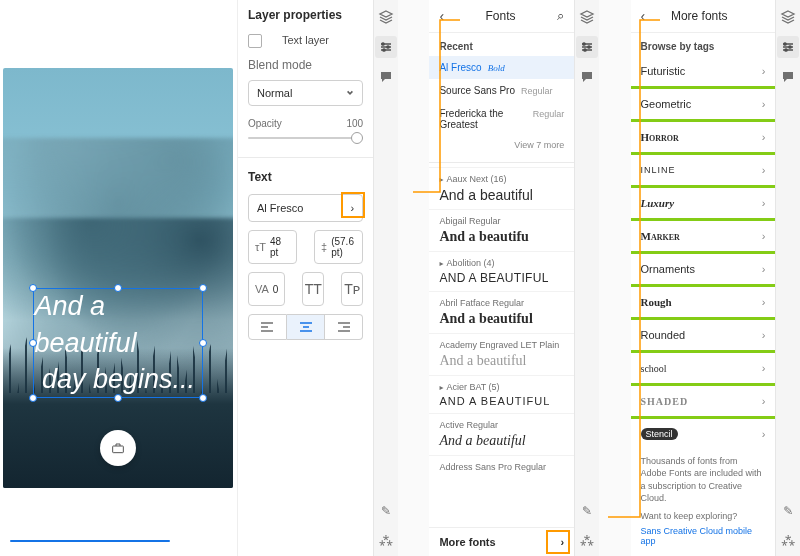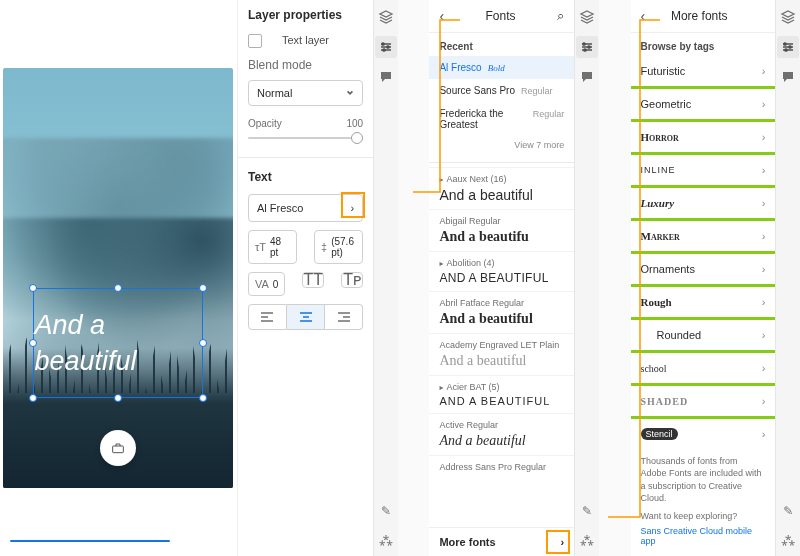--- a/index.html
+++ b/index.html
@@ -40,21 +40,21 @@
   .slider{position:relative;height:14px;margin:0 10px 8px}
   .track{position:absolute;top:6px;left:0;right:0;height:2px;background:#cfcfcf;border-radius:2px}
   .knob{position:absolute;right:0;top:1px;width:12px;height:12px;border-radius:50%;background:#fff;border:1px solid #a0a0a0}
   .divider{height:1px;background:#eaeaea;margin:4px 0}
 
   .font-select{border:1px solid #d0d0d0;border-radius:4px;padding:7px 8px;margin:4px 10px;display:flex;justify-content:space-between;align-items:center;font-size:11px}
   .highlight-box{border:2px solid #ff9a00}
   .num-row{display:flex;gap:17px;padding:4px 10px}
   .num-field{flex:1;display:flex;align-items:center;gap:4px;border:1px solid #d0d0d0;border-radius:4px;padding:5px 6px;font-size:10px;justify-content:center}
   .num-field .ic{color:#707070;font-size:11px}
-  .tg{flex:1;border:1px solid #d0d0d0;border-radius:4px;height:16px;display:flex;align-items:center;justify-content:center;font-size:16px;color:#606060}
+  .tg{flex:1;border:1px solid #d0d0d0;border-radius:4px;height:34px;display:flex;align-items:center;justify-content:center;font-size:14px;color:#606060}
   .align-row{display:flex;padding:4px 10px}
   .align-btn{flex:1;border:1px solid #d0d0d0;height:26px;display:flex;align-items:center;justify-content:center}
   .align-btn:first-child{border-radius:4px 0 0 4px}
   .align-btn:last-child{border-radius:0 4px 4px 0}
   .align-btn:not(:first-child){border-left:none}
   .align-btn.sel{background:#eaf2fc;color:#1473e6}
   .align-btn svg{width:12px;height:10px;stroke:#707070;stroke-width:1.5}
   .align-btn.sel svg{stroke:#1473e6}
 
   
@@ -89,20 +89,21 @@
 
 <div class="stage">
 
   <div class="canvas-col">
     <div class="artboard">
       <div class="mountain m1"></div>
       <div class="mountain m2"></div>
       <div class="trees"></div>
       <div class="textbox">
         <span>And a beautiful</span>
+        <span>day begins...</span>
         <div class="handle h-tl"></div>
         <div class="handle h-tm"></div>
         <div class="handle h-tr"></div>
         <div class="handle h-ml"></div>
         <div class="handle h-mr"></div>
         <div class="handle h-bl"></div>
         <div class="handle h-bm"></div>
         <div class="handle h-br"></div>
       </div>
       <div class="fab">
@@ -338,21 +339,21 @@
         </div>
         <div class="tag-row">
           <span style="font-family:Arial,sans-serif;text-align:right;">Ornaments</span>
           <span class="chev">›</span>
         </div>
         <div class="tag-row">
           <span style="font-family:Georgia,serif;font-weight:bold;">Rough</span>
           <span class="chev">›</span>
         </div>
         <div class="tag-row">
-          <span style="font-family:Arial,sans-serif;padding-left:16px;">Rounded</span>
+          <span style="font-family:Arial,sans-serif;">Rounded</span>
           <span class="chev">›</span>
         </div>
         <div class="tag-row">
           <span style="font-family:cursive;font-size:10px;">school</span>
           <span class="chev">›</span>
         </div>
         <div class="tag-row">
           <span style="font-family:Georgia,serif;font-weight:bold;letter-spacing:1px;color:#888;font-size:10px;">SHADED</span>
           <span class="chev">›</span>
         </div>

